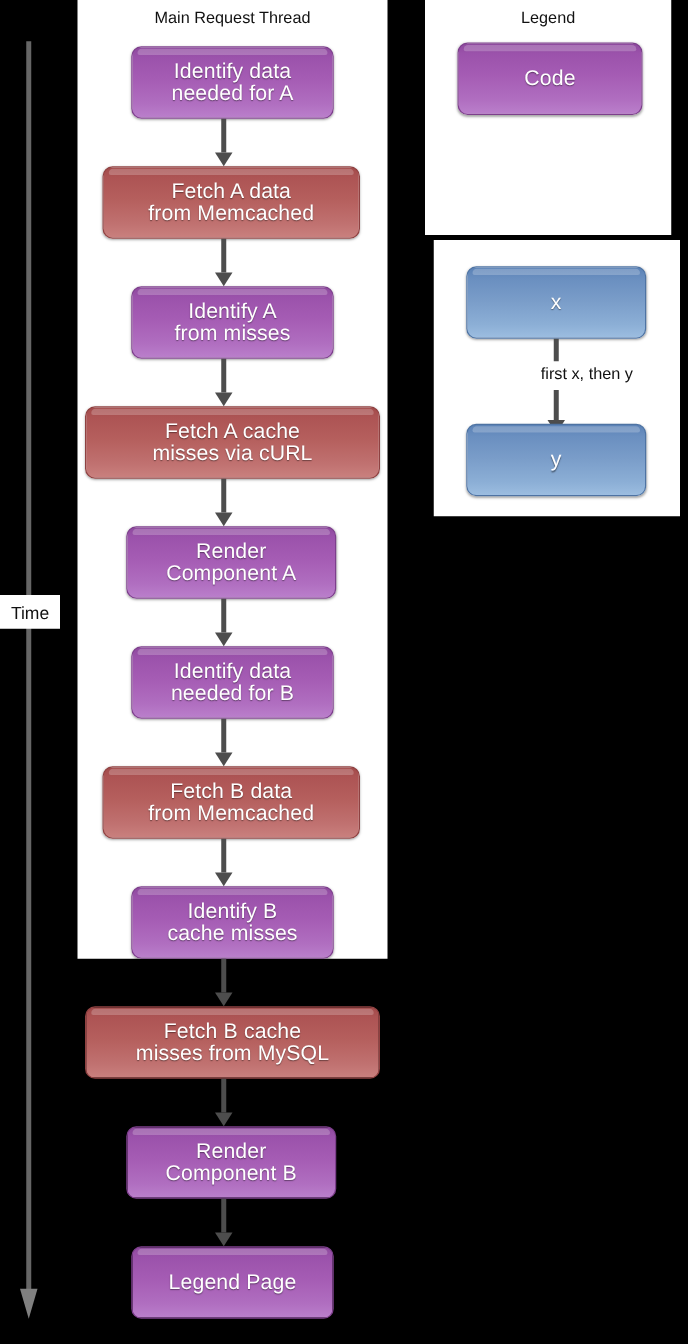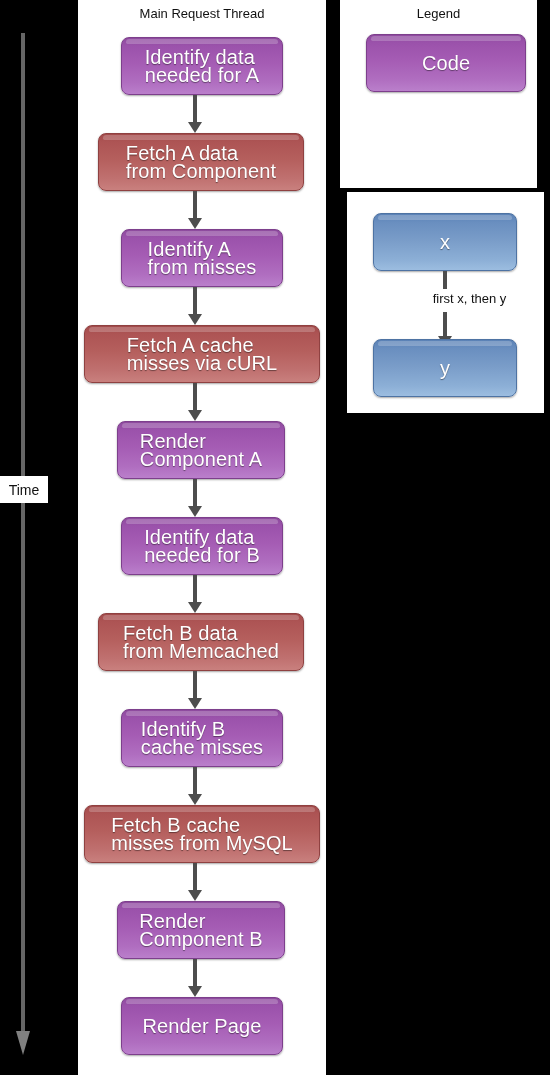--- a/index.html
+++ b/index.html
@@ -17,24 +17,24 @@
     -webkit-font-smoothing: antialiased;
   }
 
   
   .panel {
     position: absolute;
     background: #ffffff;
     box-sizing: border-box;
   }
   #main-panel {
-    left: 78px;
+    left: 62px;
     top: 0px;
     width: 248px;
-    height: 1075px;
+    height: 767px;
   }
   #legend-panel {
     left: 340px;
     top: 0px;
     width: 197px;
     height: 188px;
     padding-left: 32px;
   }
   #legend-panel-2 {
     left: 347px;
@@ -55,22 +55,23 @@
   }
 
   
   .node {
     position: absolute;
     box-sizing: border-box;
     border-radius: 8px;
     display: flex;
     align-items: center;
     justify-content: center;
+    text-align: center;
     color: #ffffff;
-    font-size: 20px;
+    font-size: 17px;
     line-height: 18px;
     letter-spacing: 0.1px;
     text-shadow: 0 1px 1px rgba(0,0,0,0.45);
     box-shadow: 0 1px 2px rgba(0,0,0,0.35);
     white-space: pre-line;
     padding: 0 4px;
   }
   .node.code {
     background: linear-gradient(to bottom, #8e4a9e 0%, #9b52ab 14%, #a55cb4 45%, #b06ec0 80%, #ba7fcb 100%);
     border: 1px solid #7d3f8c;
@@ -179,38 +180,38 @@
   <div class="head"></div>
 </div>
 <div id="time-label">Time</div>
 
 <div class="panel" id="main-panel">
   <div class="panel-title">Main Request Thread</div>
   <div id="main-nodes">
       <div class="node code" style="left: 43px; top: 37px; width: 162px; height: 58px;"><span>Identify data
 needed for A</span></div>
       <div class="node io" style="left: 20px; top: 133px; width: 206px; height: 58px;"><span>Fetch A data
-from Component</span></div>
+from Memcached</span></div>
       <div class="node code" style="left: 43px; top: 229px; width: 162px; height: 58px;"><span>Identify A
 from misses</span></div>
       <div class="node io" style="left: 6px; top: 325px; width: 236px; height: 58px;"><span>Fetch A cache
 misses via cURL</span></div>
       <div class="node code" style="left: 39px; top: 421px; width: 168px; height: 58px;"><span>Render
 Component A</span></div>
       <div class="node code" style="left: 43px; top: 517px; width: 162px; height: 58px;"><span>Identify data
 needed for B</span></div>
       <div class="node io" style="left: 20px; top: 613px; width: 206px; height: 58px;"><span>Fetch B data
 from Memcached</span></div>
       <div class="node code" style="left: 43px; top: 709px; width: 162px; height: 58px;"><span>Identify B
 cache misses</span></div>
       <div class="node io" style="left: 6px; top: 805px; width: 236px; height: 58px;"><span>Fetch B cache
 misses from MySQL</span></div>
       <div class="node code" style="left: 39px; top: 901px; width: 168px; height: 58px;"><span>Render
 Component B</span></div>
-      <div class="node code" style="left: 43px; top: 997px; width: 162px; height: 58px;"><span>Render Page</span></div>
+      <div class="node code" style="left: 43px; top: 997px; width: 162px; height: 58px;"><span>Legend Page</span></div>
     </div>
   <div id="main-connectors">
       <div class="connector" style="left: 110px; top: 95px; height: 38px;">
         <div class="shaft" style="height: 27px;"></div>
         <div class="head" style="top: 27px;"></div>
       </div>
       <div class="connector" style="left: 110px; top: 191px; height: 38px;">
         <div class="shaft" style="height: 27px;"></div>
         <div class="head" style="top: 27px;"></div>
       </div>
@@ -244,21 +245,21 @@
       </div>
       <div class="connector" style="left: 110px; top: 959px; height: 38px;">
         <div class="shaft" style="height: 27px;"></div>
         <div class="head" style="top: 27px;"></div>
       </div>
     </div>
 </div>
 
 <div class="panel" id="legend-panel">
   <div class="panel-title">Legend</div>
-  <div class="node code" id="legend-code-swatch" style="left:26px; top:34px; width:160px; height:58px;">
+  <div class="node code" id="legend-code-swatch" style="left:26px; top:34px; width:148px; height:58px;">
     <span>Code</span>
   </div>
 </div>
 
 <div class="panel" id="legend-panel-2">
   <div class="node generic" id="legend-node-x" style="left:26px; top:21px; width:144px; height:58px;">
     <span>x</span>
   </div>
 
   <div class="connector" style="left:91px; top:79px; height:18px;">

